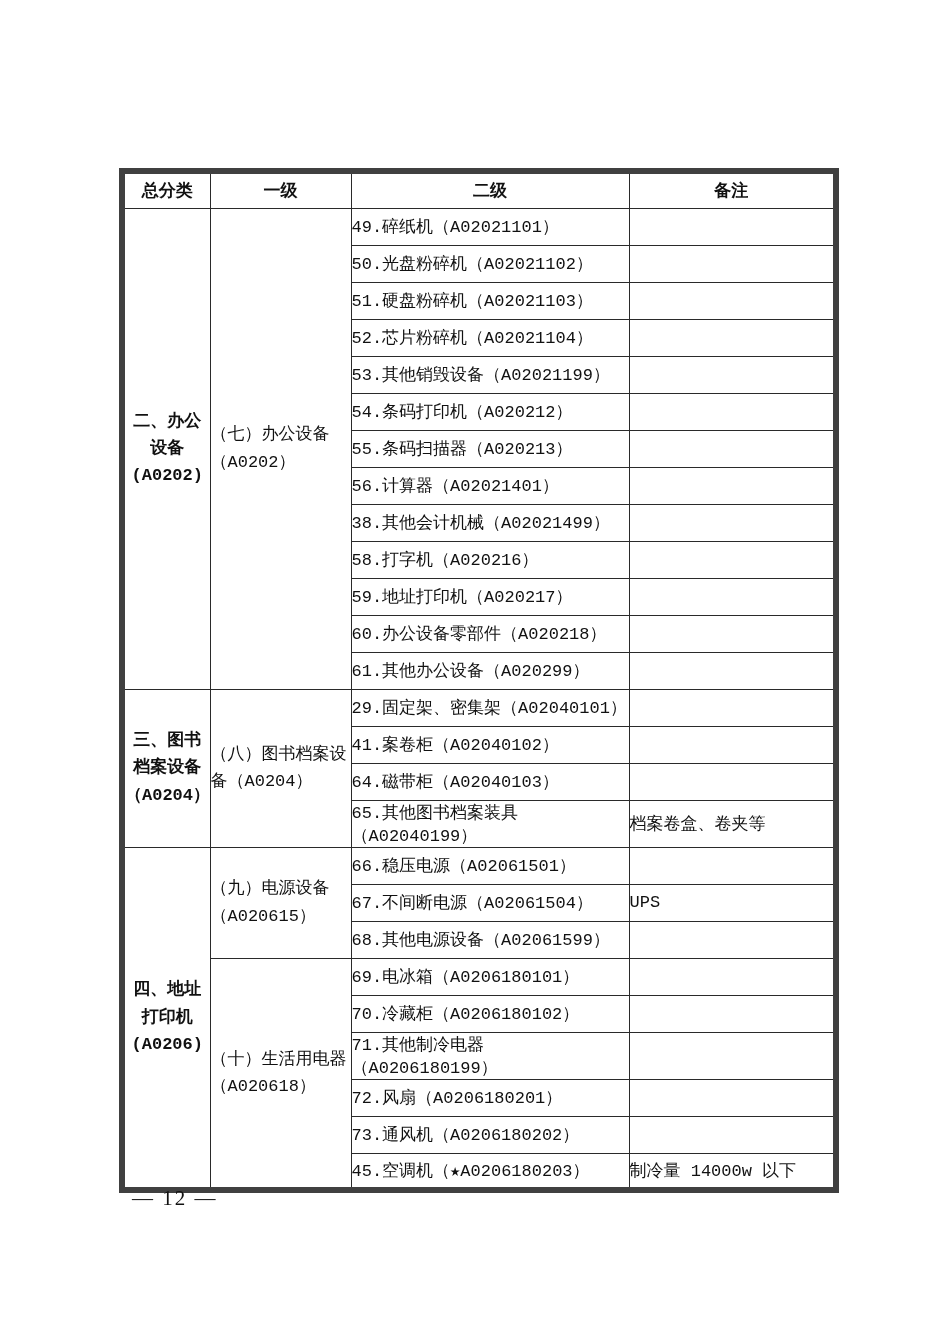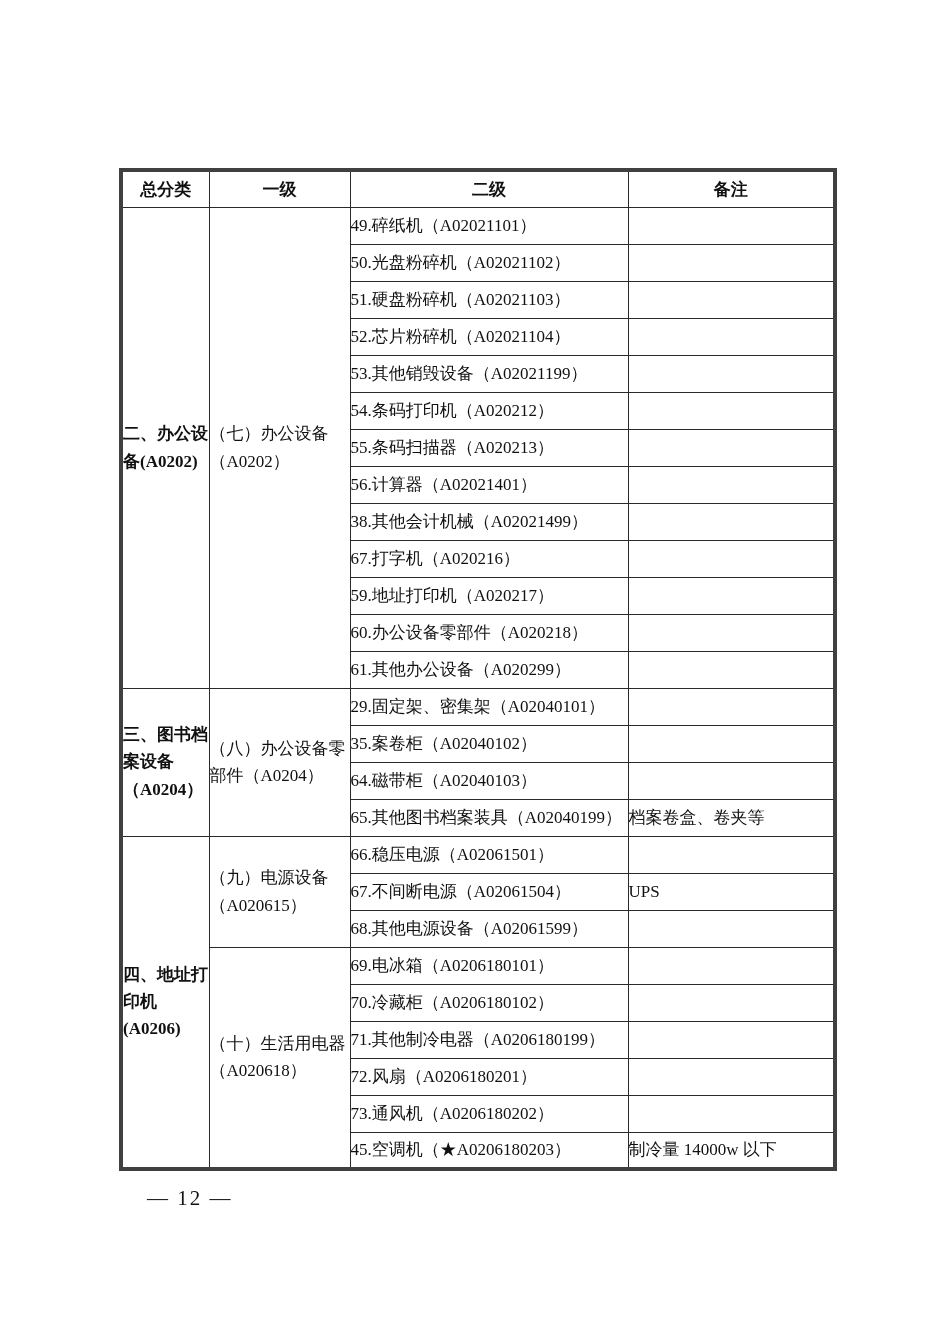--- a/index.html
+++ b/index.html
@@ -14,37 +14,39 @@
     font-family: "Liberation Serif", "DejaVu Serif", serif;
     color: #111111;
   }
   .doc-table {
     position: absolute;
     left: 119px;
     top: 168px;
     width: 714px;
     border-collapse: collapse;
     table-layout: fixed;
-    border: 4px solid #404040;
+    border: 6px solid #404040;
+    font-family: Liberation Mono, monospace;
   }
   .doc-table th,
   .doc-table td {
     border: 1px solid #2a2a2a;
     font-size: 17px;
     padding: 0;
     vertical-align: middle;
     overflow: hidden;
   }
   .doc-table tr { height: 37px; }
   .hdr {
     font-weight: bold;
     text-align: center;
   }
   .cat {
     font-weight: bold;
+    text-align: center;
     line-height: 1.6;
     padding: 0 2px;
   }
   .lv1 {
     text-align: left;
     line-height: 1.6;
     padding: 0 2px;
   }
   .item {
     text-align: left;
@@ -53,21 +55,21 @@
     margin-left: 28px;
   }
   .remark {
     text-align: left;
     padding-left: 6px;
     padding-right: 2px;
     margin-top: 44px;
   }
   .page-number {
     position: absolute;
-    left: 147px;
+    left: 132px;
     top: 1186px;
     font-size: 21px;
     letter-spacing: 2px;
     color: #111111;
   }
 </style>
 </head>
 <body>
 
 <table class="doc-table">
@@ -119,44 +121,44 @@
     </tr>
     <tr>
       <td class="item">56.计算器（A02021401）</td>
       <td class="remark"></td>
     </tr>
     <tr>
       <td class="item">38.其他会计机械（A02021499）</td>
       <td class="remark"></td>
     </tr>
     <tr>
-      <td class="item">67.打字机（A020216）</td>
+      <td class="item">58.打字机（A020216）</td>
       <td class="remark"></td>
     </tr>
     <tr>
       <td class="item">59.地址打印机（A020217）</td>
       <td class="remark"></td>
     </tr>
     <tr>
       <td class="item">60.办公设备零部件（A020218）</td>
       <td class="remark"></td>
     </tr>
     <tr>
       <td class="item">61.其他办公设备（A020299）</td>
       <td class="remark"></td>
     </tr>
 
     <tr>
       <td class="cat" rowspan="4">三、图书档案设备（A0204）</td>
-      <td class="lv1" rowspan="4">（八）办公设备零部件（A0204）</td>
+      <td class="lv1" rowspan="4">（八）图书档案设备（A0204）</td>
       <td class="item">29.固定架、密集架（A02040101）</td>
       <td class="remark"></td>
     </tr>
     <tr>
-      <td class="item">35.案卷柜（A02040102）</td>
+      <td class="item">41.案卷柜（A02040102）</td>
       <td class="remark"></td>
     </tr>
     <tr>
       <td class="item">64.磁带柜（A02040103）</td>
       <td class="remark"></td>
     </tr>
     <tr>
       <td class="item">65.其他图书档案装具（A02040199）</td>
       <td class="remark">档案卷盒、卷夹等</td>
     </tr>

